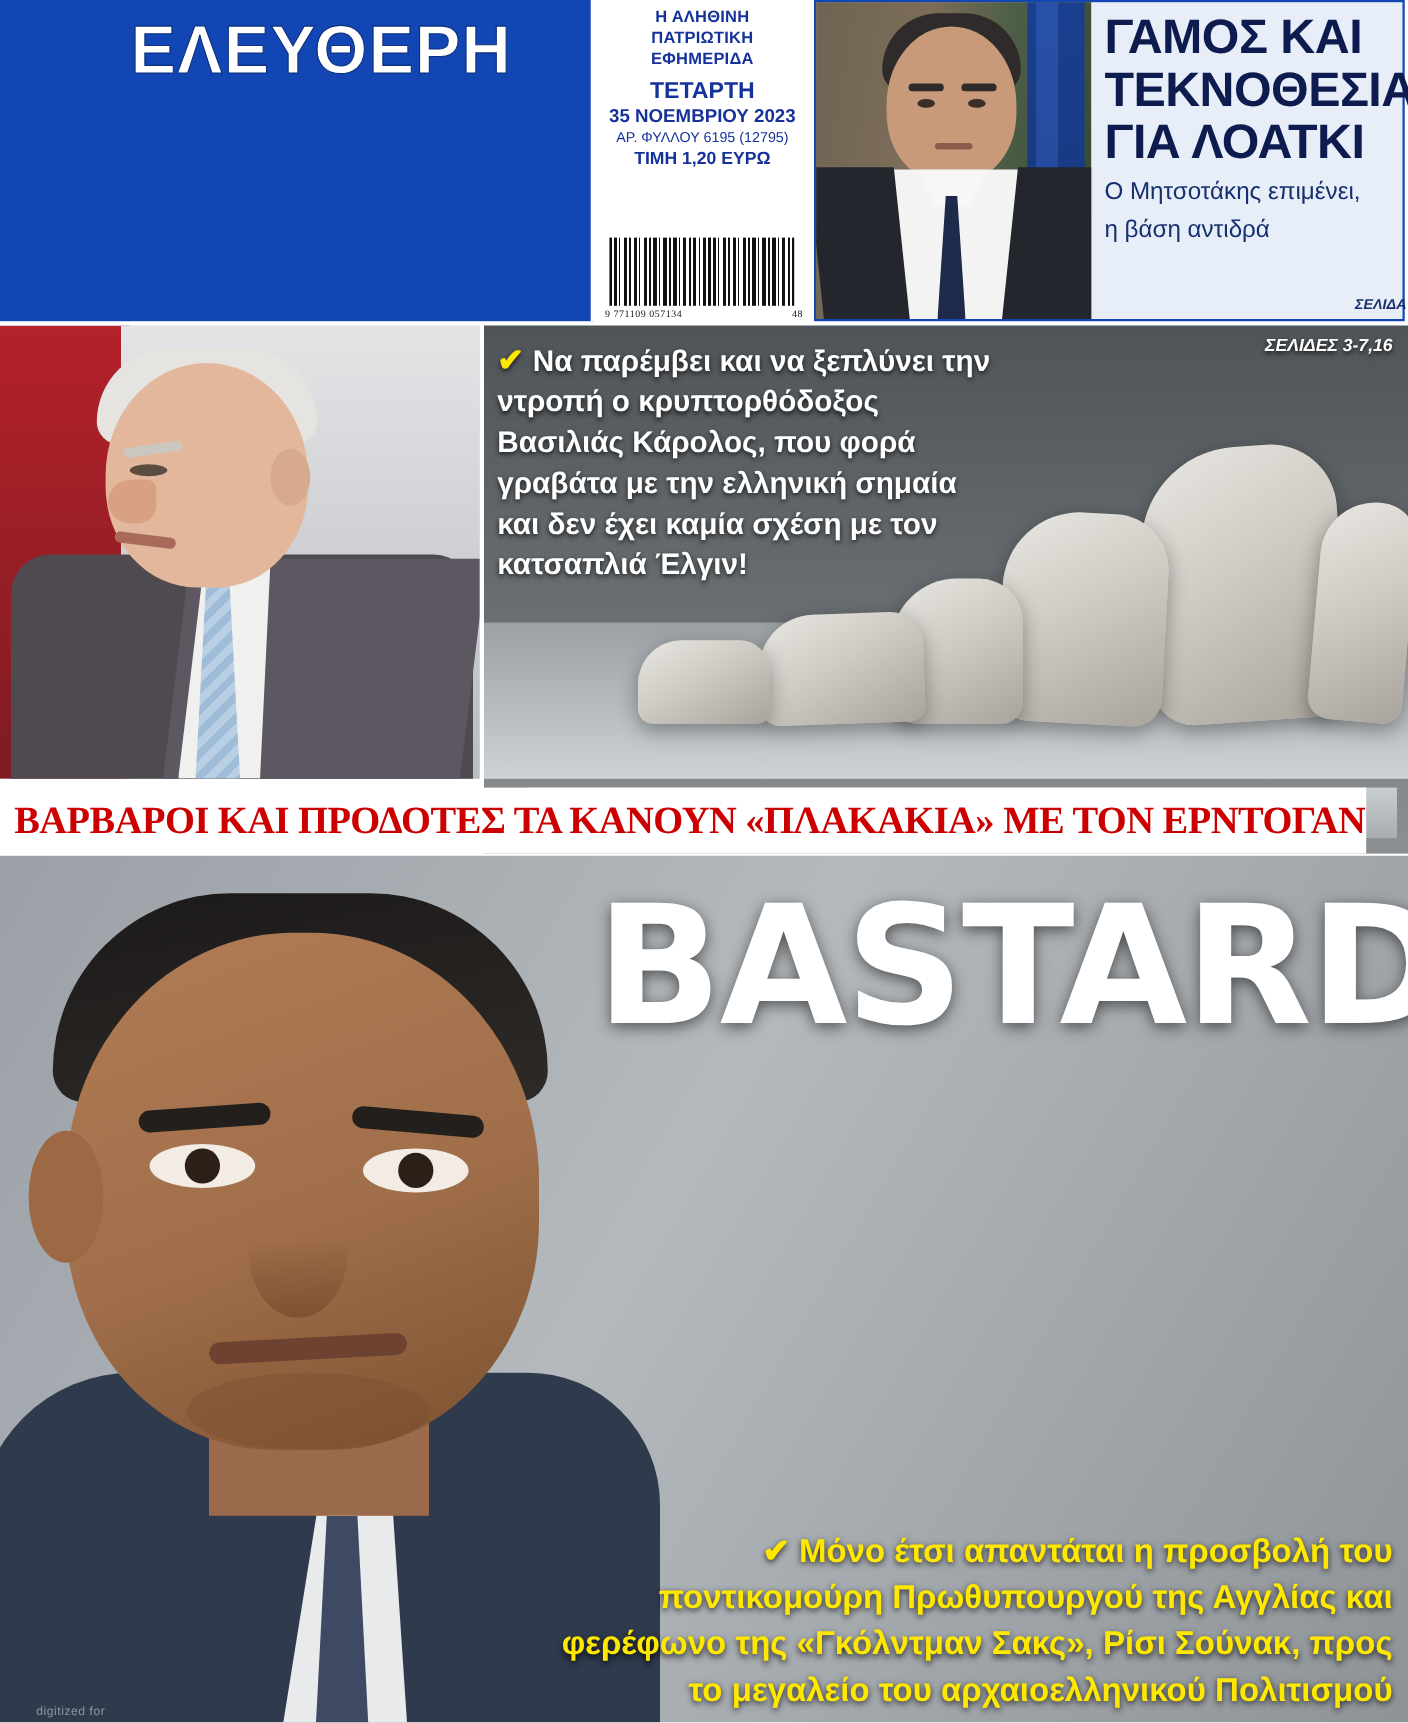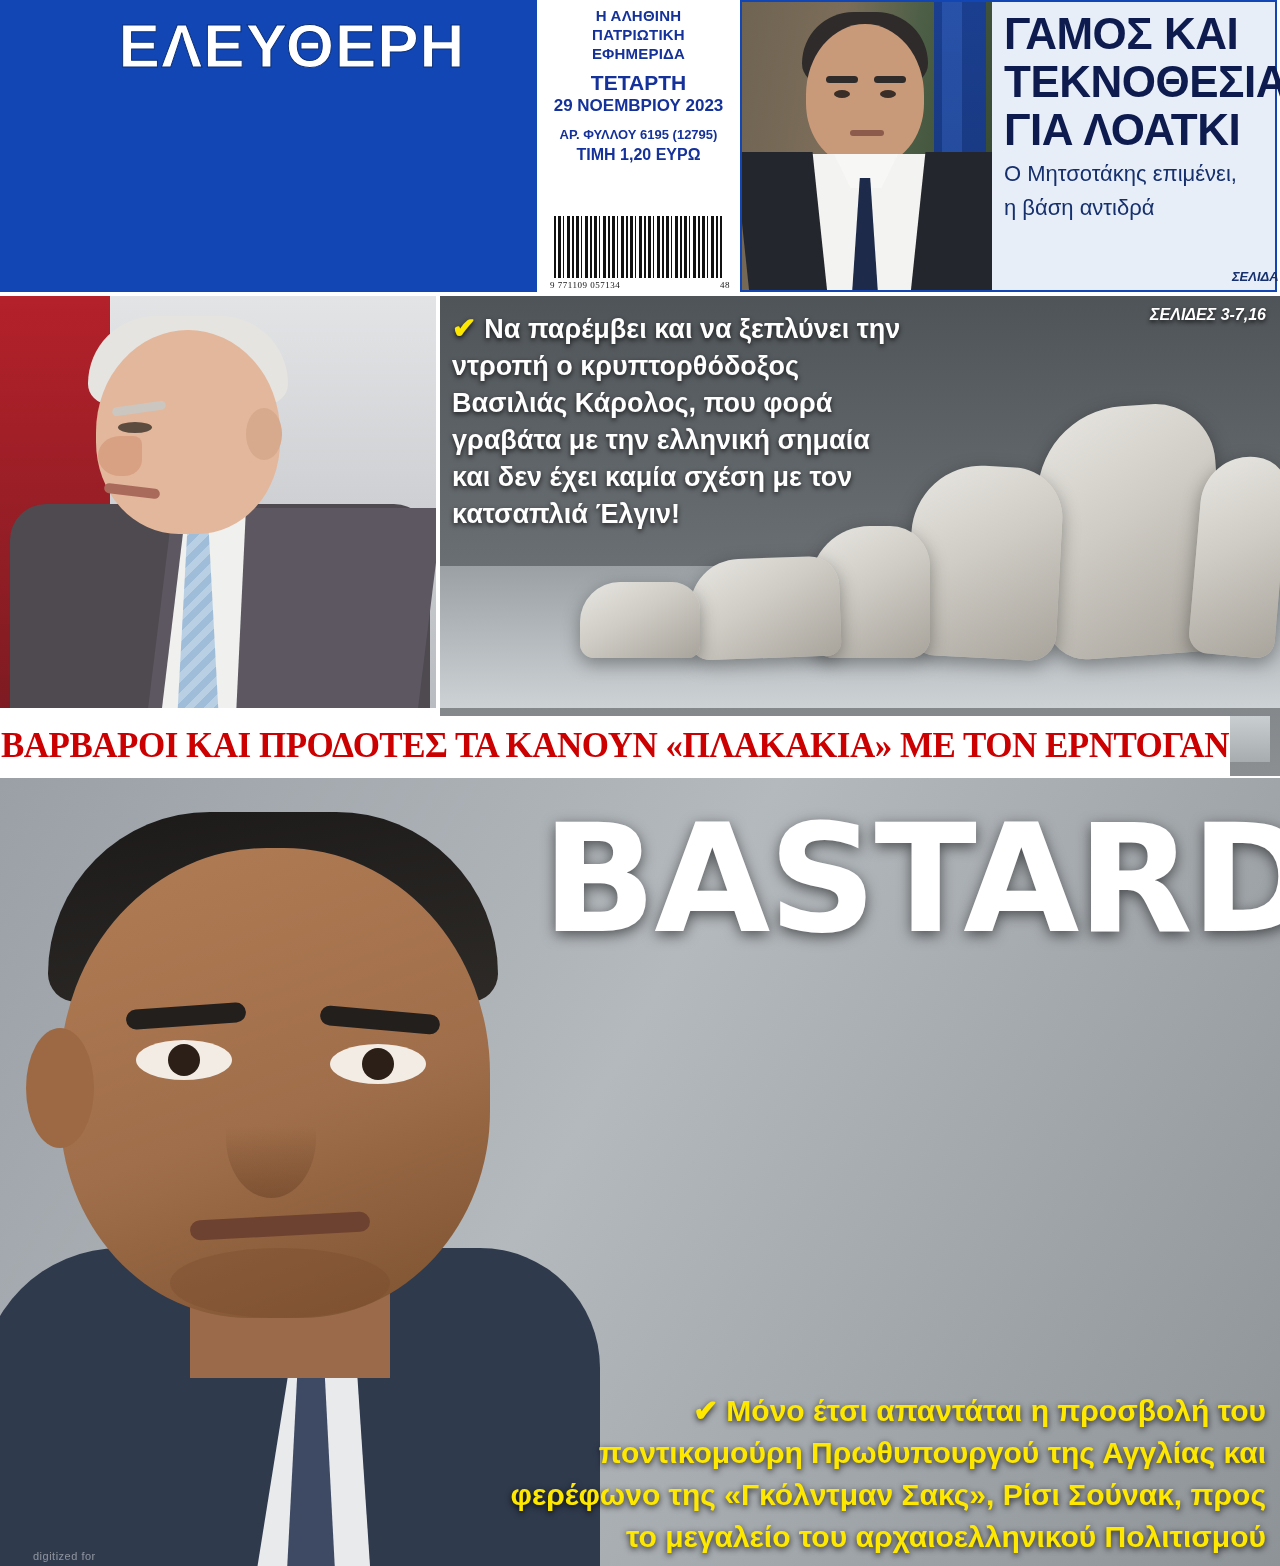--- a/index.html
+++ b/index.html
@@ -83,24 +83,23 @@
   .info-sub {
     text-align: center;
     color: #15329b;
     font-weight: bold;
     font-size: 17px;
     line-height: 21px;
   }
   .info-small {
     text-align: center;
     color: #15329b;
-    font-weight: bold;
+    font-weight: normal;
     font-size: 13px;
     line-height: 17px;
-    margin-top: 10px;
   }
   .info-price {
     text-align: center;
     color: #15329b;
     font-weight: bold;
     font-size: 16px;
     line-height: 20px;
     margin-top: 2px;
   }
   .barcode {
@@ -343,21 +342,21 @@
     color: #ffffff;
     font-style: italic;
     font-weight: bold;
     font-size: 16px;
     text-shadow: 0 2px 4px rgba(0,0,0,.8);
   }
 
   
   .red-banner {
     position: absolute;
-    left: 0; top: 716px;
+    left: 12px; top: 716px;
     width: 1230px;
     height: 60px;
     background: #ffffff;
     display: flex;
     align-items: center;
     justify-content: center;
   }
   .red-banner span {
     color: #cc0000;
     font-weight: bold;
@@ -489,21 +488,21 @@
 
     <div class="logo-box">
       <div class="logo-top">ΕΛΕΥΘΕΡΗ</div>
     </div>
 
     <div class="info-box">
       <div class="info-line">Η ΑΛΗΘΙΝΗ</div>
       <div class="info-line">ΠΑΤΡΙΩΤΙΚΗ</div>
       <div class="info-line">ΕΦΗΜΕΡΙΔΑ</div>
       <div class="info-date">ΤΕΤΑΡΤΗ</div>
-      <div class="info-sub">29 ΝΟΕΜΒΡΙΟΥ 2023</div>
+      <div class="info-sub">35 ΝΟΕΜΒΡΙΟΥ 2023</div>
       <div class="info-small">ΑΡ. ΦΥΛΛΟΥ 6195 (12795)</div>
       <div class="info-price">ΤΙΜΗ 1,20 ΕΥΡΩ</div>
       <div class="barcode"></div>
       <div class="barcode-num">
         <span>9 771109 057134</span>
         <span>48</span>
       </div>
     </div>
 
     <div class="promo-box">

